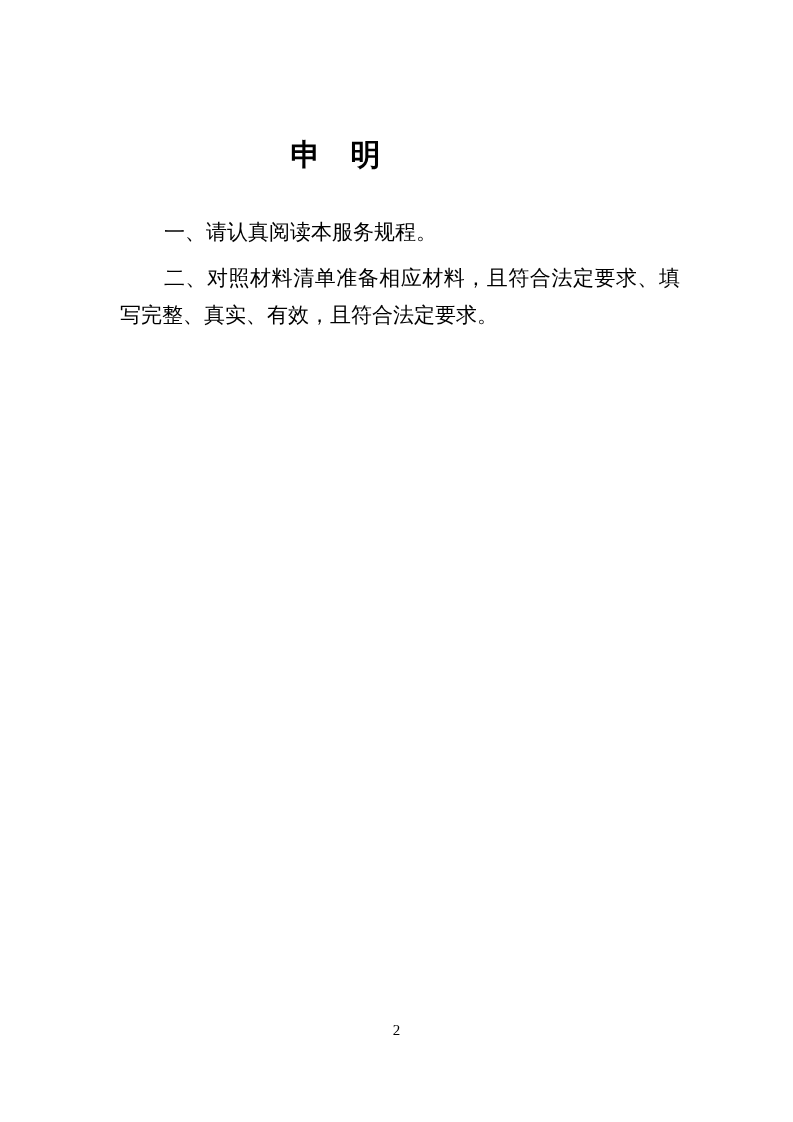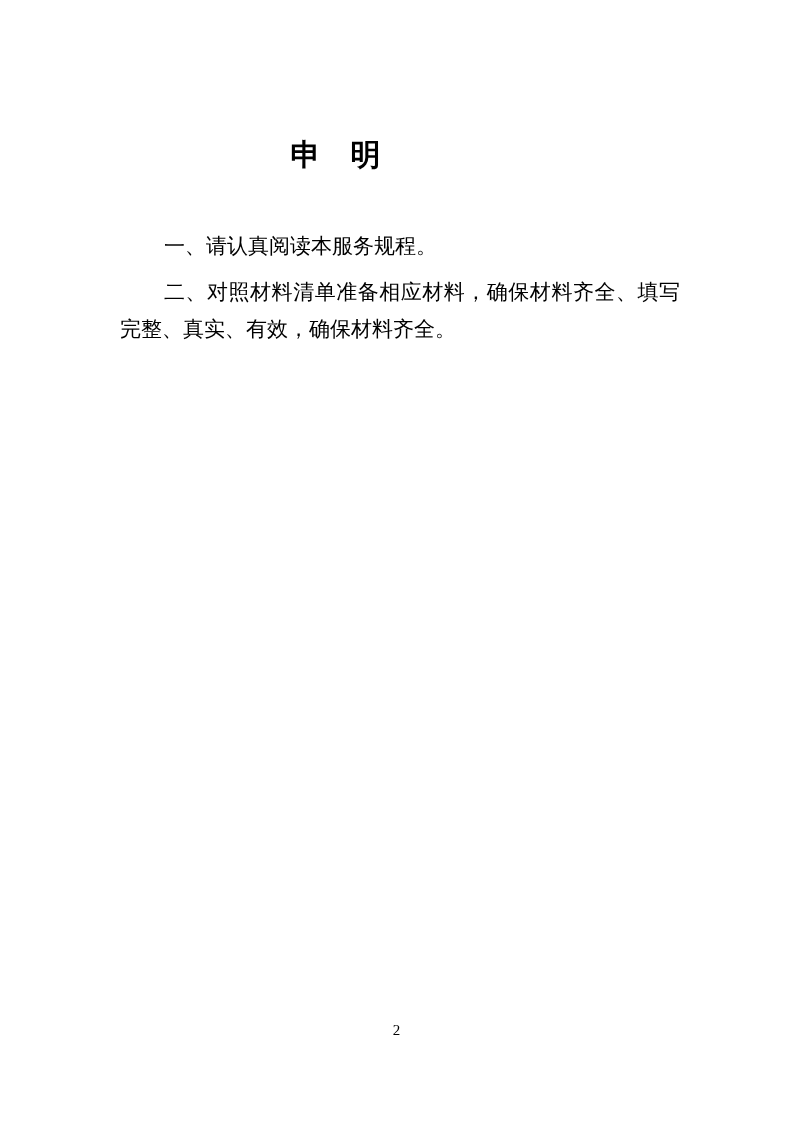--- a/index.html
+++ b/index.html
@@ -24,21 +24,21 @@
     margin: 0;
     text-align: center;
     font-family: "DejaVu Sans", "Liberation Sans", sans-serif;
     font-weight: bold;
     font-size: 30px;
     line-height: 38px;
     color: #000000;
   }
   .doc-body {
     position: absolute;
-    top: 228px;
+    top: 214px;
     left: 120px;
     width: 560px;
     font-size: 21px;
     line-height: 37px;
     text-align: justify;
     text-justify: inter-character;
     word-break: break-all;
     color: #000000;
   }
   .doc-body p {
@@ -58,18 +58,18 @@
 </style>
 </head>
 <body>
 
 <div class="page">
 
   <h1 class="doc-title">申　明</h1>
 
   <div class="doc-body">
     <p>一、请认真阅读本服务规程。</p>
-    <p>二、对照材料清单准备相应材料，确保材料齐全、填写完整、真实、有效，确保材料齐全。</p>
+    <p>二、对照材料清单准备相应材料，且符合法定要求、填写完整、真实、有效，且符合法定要求。</p>
   </div>
 
   <div class="page-number">2</div>
 
 </div>
 
 </body></html>

